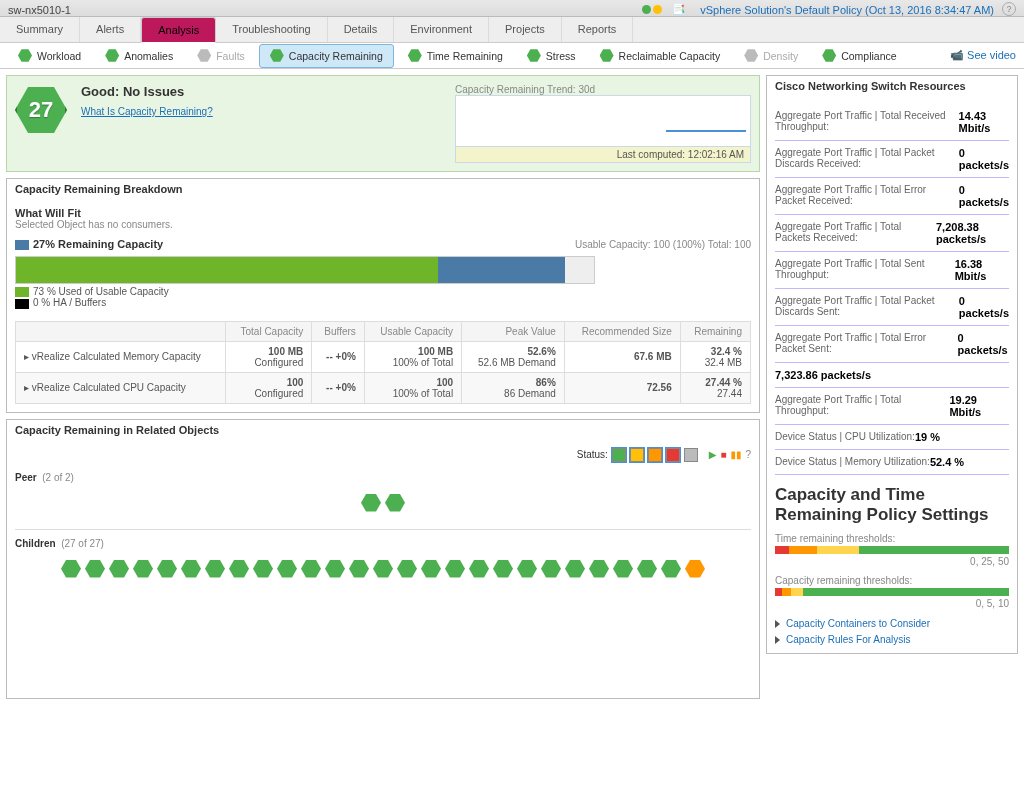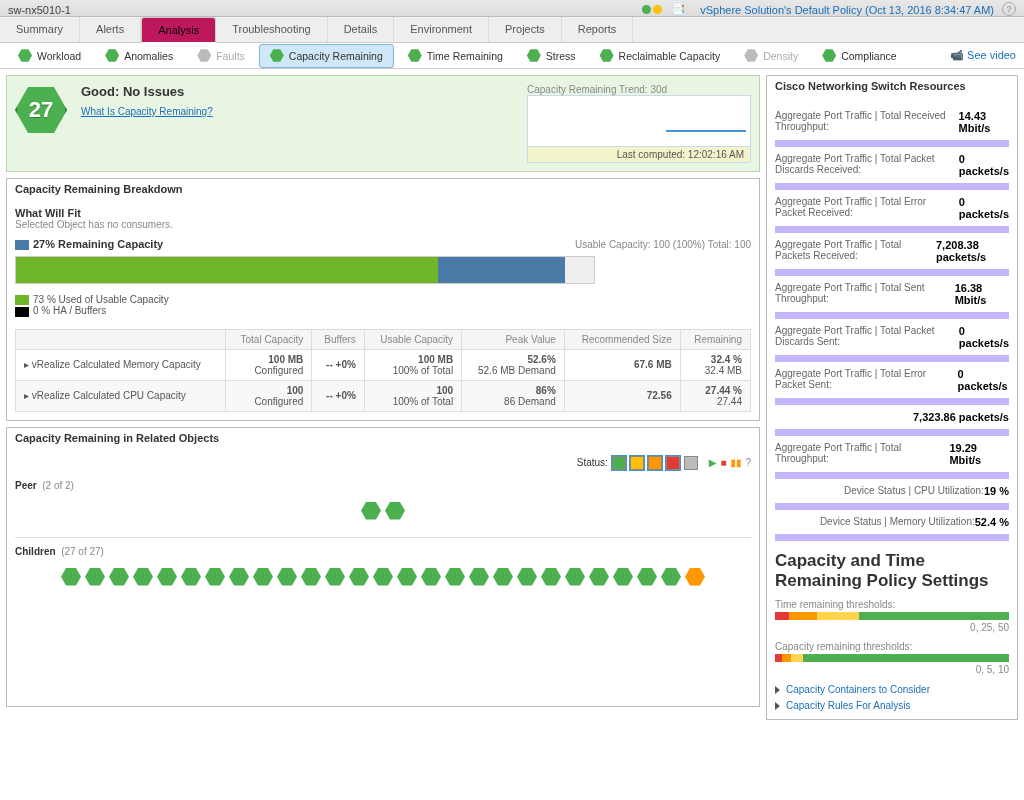--- a/index.html
+++ b/index.html
@@ -19,47 +19,47 @@
   .tabs2 .t.active{background:#cfe8f8;border:1px solid #7fb5db}
   .seevideo{margin-left:auto;color:#1a6fb8;cursor:pointer;display:flex;align-items:center;gap:4px}
   .hex{width:14px;height:14px;display:inline-block;clip-path:polygon(25% 6%,75% 6%,100% 50%,75% 94%,25% 94%,0 50%)}
   .hex.green{background:#4caf50}.hex.gray{background:#bbb}.hex.orange{background:#ff9800}.hex.big{width:52px;height:52px;position:relative;box-shadow:0 0 0 2px #2e7d32 inset}
   .hex.big span{position:absolute;top:50%;left:50%;transform:translate(-50%,-50%);color:#fff;font-weight:bold;font-size:22px;text-shadow:0 1px 1px rgba(0,0,0,.3)}
   .content{padding:6px;display:flex;gap:6px}
   .left{flex:1;min-width:0}
   .right{width:252px}
   .panel{border:1px solid #bbb;padding:8px;margin-bottom:6px;background:#fff;position:relative}
   .panel.goodpanel{background:#e9f5e3;border-color:#b8d6aa;display:flex;gap:14px;align-items:flex-start}
-  .panel.goodpanel .right-trend{margin-left:auto;width:224px}
+  .panel.goodpanel .right-trend{margin-left:auto;width:296px}
   .trendbox{border:1px solid #c9d9e8;height:52px;background:#fff;position:relative}
   .trendbox .line{position:absolute;bottom:8px;left:0;right:0;height:2px;background:transparent}
   .trendbox .line::after{content:"";position:absolute;right:4px;bottom:0;width:80px;height:6px;border-top:2px solid #4a90d9}
   .computed{background:#f4f4cc;font-size:10px;color:#555;text-align:right;padding:2px 6px;border:1px solid #c9d9e8;border-top:none}
   .sect-title{font-weight:bold;font-size:11px;color:#333;margin-bottom:8px}
   .sect-sub{font-weight:bold;font-size:11px;margin-top:6px}
   .muted{color:#888;font-size:10px}
   .bar-outer{width:580px;height:28px;background:#eee;border:1px solid #ccc;margin-top:6px;position:relative}
   .bar-green{position:absolute;left:0;top:0;bottom:0;width:73%;background:#6eb52a}
   .bar-blue{position:absolute;left:73%;top:0;bottom:0;width:22%;background:#4a7ba6}
-  .legend{margin-top:10px;font-size:10px;color:#555}
+  .legend{margin-top:2px;font-size:10px;color:#555}
   .legend .sw{display:inline-block;width:14px;height:10px;margin-right:4px;vertical-align:middle}
   table.cap{width:100%;border-collapse:collapse;font-size:10px;margin-top:12px}
   table.cap th,table.cap td{border:1px solid #ddd;padding:4px 8px;text-align:right;color:#555}
   table.cap th{background:#f5f5f5;color:#888;font-weight:normal}
   table.cap td.first{text-align:left;color:#555}
   table.cap tr.z{background:#f8f8f8}
   .rel{min-height:280px}
   .statusrow{display:flex;align-items:center;gap:4px;justify-content:flex-end;margin-bottom:10px;font-size:10px}
   .statusrow .box{width:14px;height:14px;border:1px solid #888;display:inline-block}
   .statusrow .box.sel{box-shadow:0 0 0 1px #4a90d9}
   .hexrow{display:flex;flex-wrap:wrap;gap:4px;justify-content:center;padding:8px 40px}
   .hexrow .hex{width:20px;height:20px}
   .rowlbl{font-size:10px;color:#333;margin:8px 0 2px}
   .rowlbl .cnt{color:#888}
-  .res-row{display:flex;justify-content:flex-end;padding:6px 0;border-bottom:7px solid #c4b5fd;font-size:10px;color:#666}
+  .res-row{display:flex;justify-content:flex-start;padding:6px 0;border-bottom:1px solid #c4b5fd;font-size:10px;color:#666}
   .res-row b{color:#000;font-size:11px}
   .policy-title{font-weight:bold;font-size:17px;margin:10px 0 8px;color:#333}
   .thresh{font-size:10px;color:#888;margin-bottom:2px}
   .threshbar{height:8px;display:flex;margin-bottom:2px}
   .thval{text-align:right;font-size:10px;color:#888;margin-bottom:8px}
   .link{color:#1a6fb8;cursor:pointer;font-size:10px}
   .caret{display:inline-block;width:0;height:0;border-top:4px solid transparent;border-bottom:4px solid transparent;border-left:5px solid #555;margin-right:6px;vertical-align:middle}
   .divider{height:1px;background:#ddd;margin:8px 0}
   a.q{color:#1a6fb8;text-decoration:underline;font-size:10px}
   .title-good{font-weight:bold;font-size:13px;color:#333;margin-bottom:6px}

